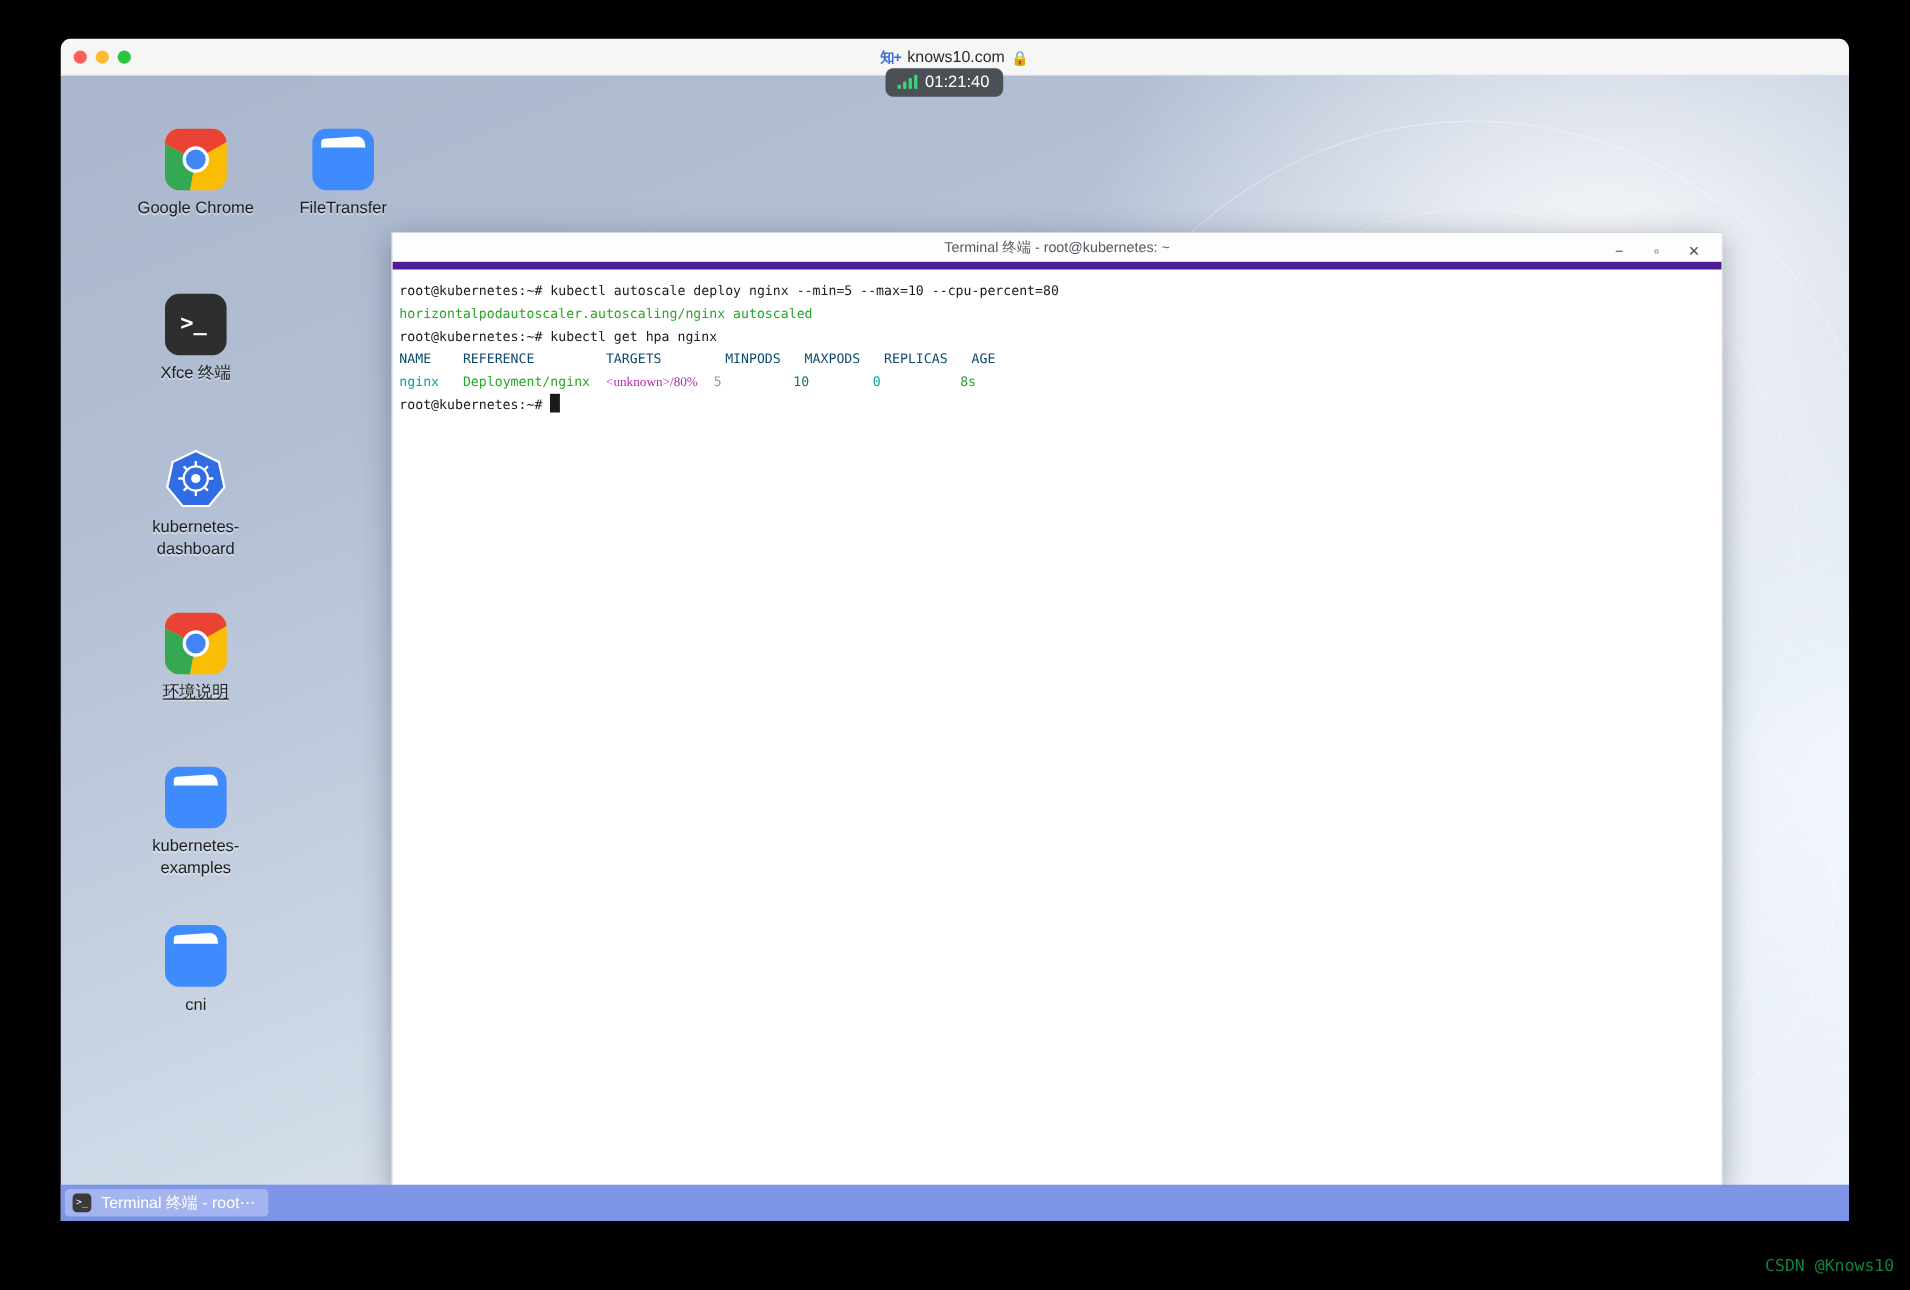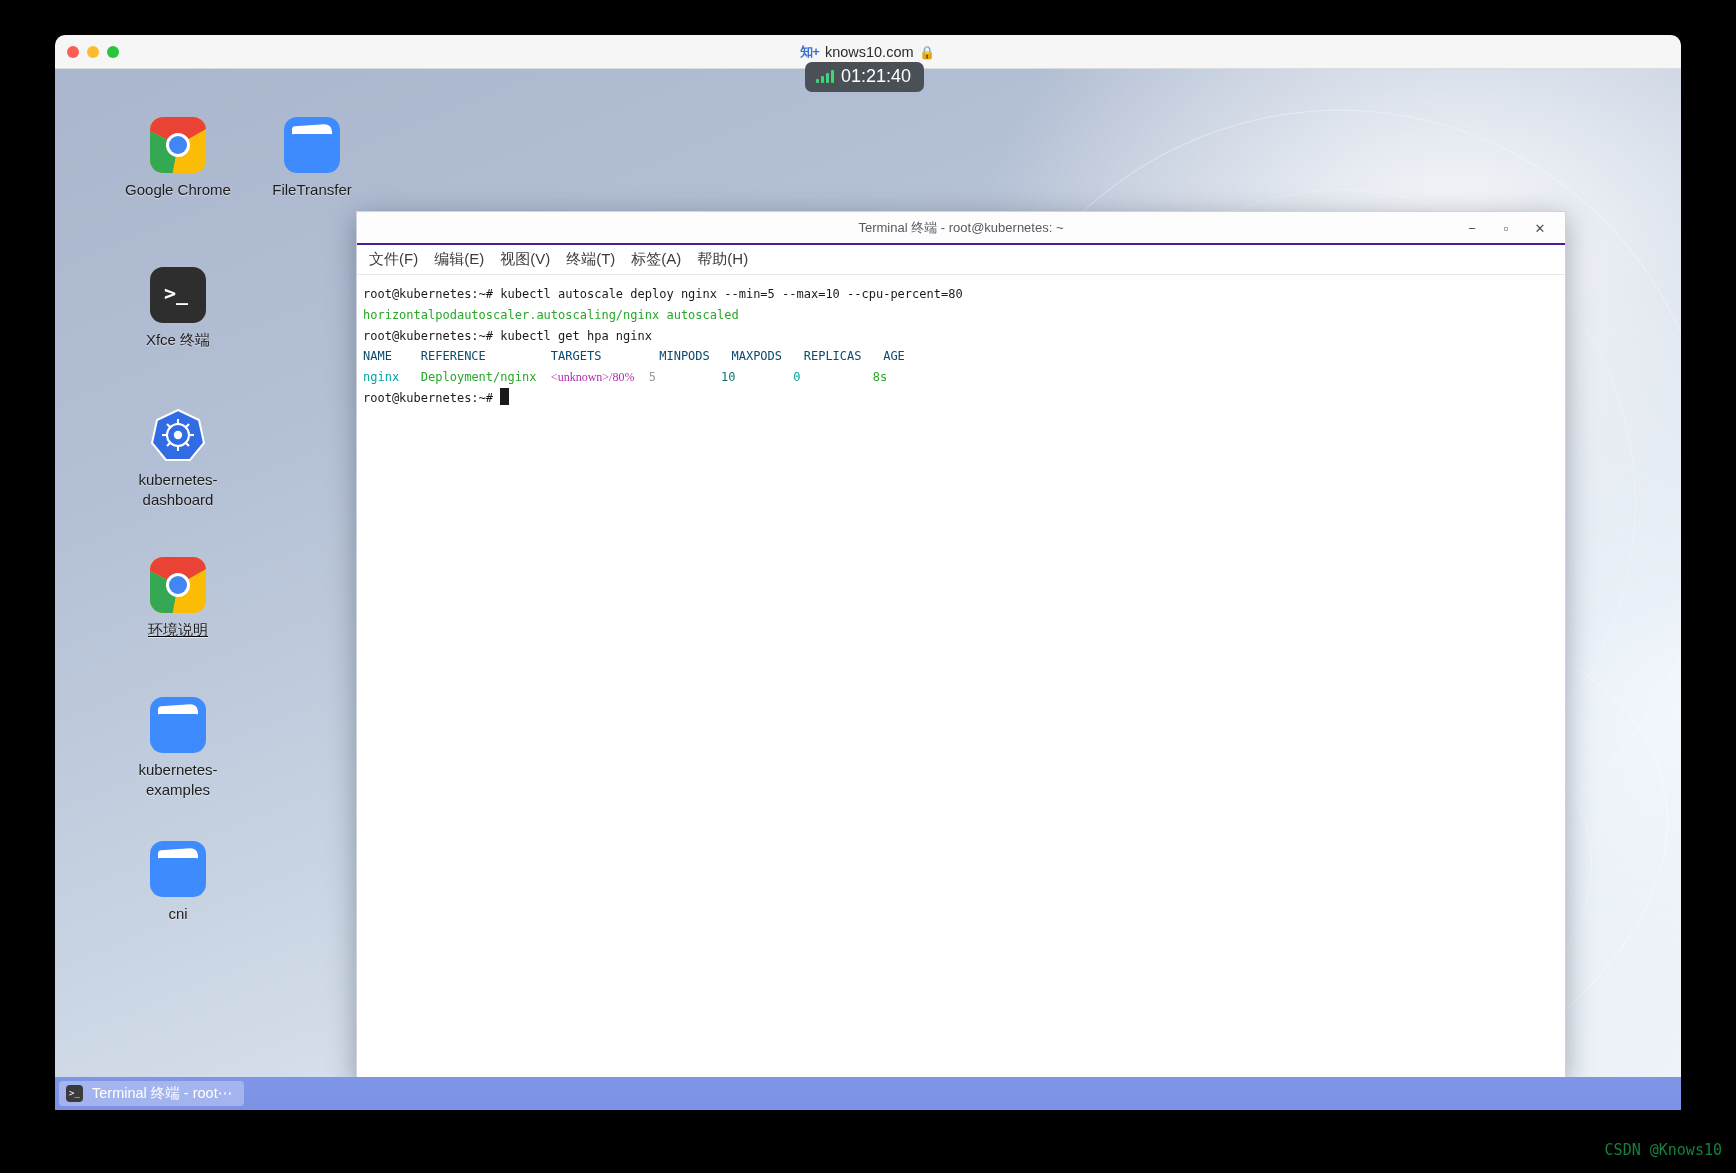--- a/index.html
+++ b/index.html
@@ -116,21 +116,21 @@
     width: 1210px; height: 870px;
     background: #fff;
     box-shadow: 0 6px 26px rgba(20,30,50,.35);
     border: 1px solid #cfd4dc;
     display: flex; flex-direction: column;
   }
   .termwin-title {
     position: relative; height: 33px;
     background: #fdfdfd;
     display: flex; align-items: center; justify-content: center;
-    border-bottom: 2px solid #4c1d95;
+    border-bottom: 7px solid #4c1d95;
   }
   .termwin-title .t {
     font-size: 13px; color: #555a61;
   }
   .win-btns {
     position: absolute; right: 8px; top: 0; height: 33px;
     display: flex; align-items: center; gap: 0;
   }
   .win-btn {
     width: 34px; height: 33px;
@@ -188,21 +188,21 @@
     font-size: 14.5px; color: #ffffff; white-space: nowrap;
   }
 
   
   .timer {
     position: absolute; left: 805px; top: 62px;
     display: flex; align-items: center; gap: 7px;
     background: #4b5057; color: #fff;
     padding: 4px 13px 5px 11px;
     border-radius: 7px;
-    font-size: 18px;
+    font-size: 15px;
     z-index: 40;
   }
   .bars { display: flex; align-items: flex-end; gap: 2px; height: 12px; }
   .bars i { display: block; width: 3px; background: #3fd37a; border-radius: 1px; }
   .bars i:nth-child(1) { height: 4px; }
   .bars i:nth-child(2) { height: 7px; }
   .bars i:nth-child(3) { height: 10px; }
   .bars i:nth-child(4) { height: 13px; }
 
   
@@ -325,28 +325,20 @@
 
         <div class="termwin-title">
           <span class="t">Terminal 终端 - root@kubernetes: ~</span>
           <div class="win-btns">
             <span class="win-btn">−</span>
             <span class="win-btn">▫</span>
             <span class="win-btn">✕</span>
           </div>
         </div>
 
-        <div class="menubar">
-          <span class="menuitem">文件(F)</span>
-          <span class="menuitem">编辑(E)</span>
-          <span class="menuitem">视图(V)</span>
-          <span class="menuitem">终端(T)</span>
-          <span class="menuitem">标签(A)</span>
-          <span class="menuitem">帮助(H)</span>
-        </div>
 
         <div class="term-body" id="term-body"><div class="line"><span class="c-default">root@kubernetes:~# kubectl autoscale deploy nginx --min=5 --max=10 --cpu-percent=80</span></div><div class="line"><span class="c-green">horizontalpodautoscaler.autoscaling/nginx autoscaled</span></div><div class="line"><span class="c-default">root@kubernetes:~# kubectl get hpa nginx</span></div><div class="line"><span class="c-header">NAME    REFERENCE         TARGETS        MINPODS   MAXPODS   REPLICAS   AGE</span></div><div class="line"><span class="c-cyan">nginx</span><span class="c-default">   </span><span class="c-green">Deployment/nginx</span><span class="c-default">  </span><span class="c-magenta">&lt;unknown&gt;/80%</span><span class="c-default">  </span><span class="c-gray">5</span><span class="c-default">         </span><span class="c-orange">10</span><span class="c-default">        </span><span class="c-cyan">0</span><span class="c-default">          </span><span class="c-green">8s</span></div><div class="line"><span class="c-default">root@kubernetes:~# </span><span class="cursor"></span></div></div>
 
       </div>
 
       <div class="taskbar">
         <div class="task-btn">
           <span class="task-ico">&gt;_</span>
           <span class="task-label">Terminal 终端 - root⋯</span>
         </div>

